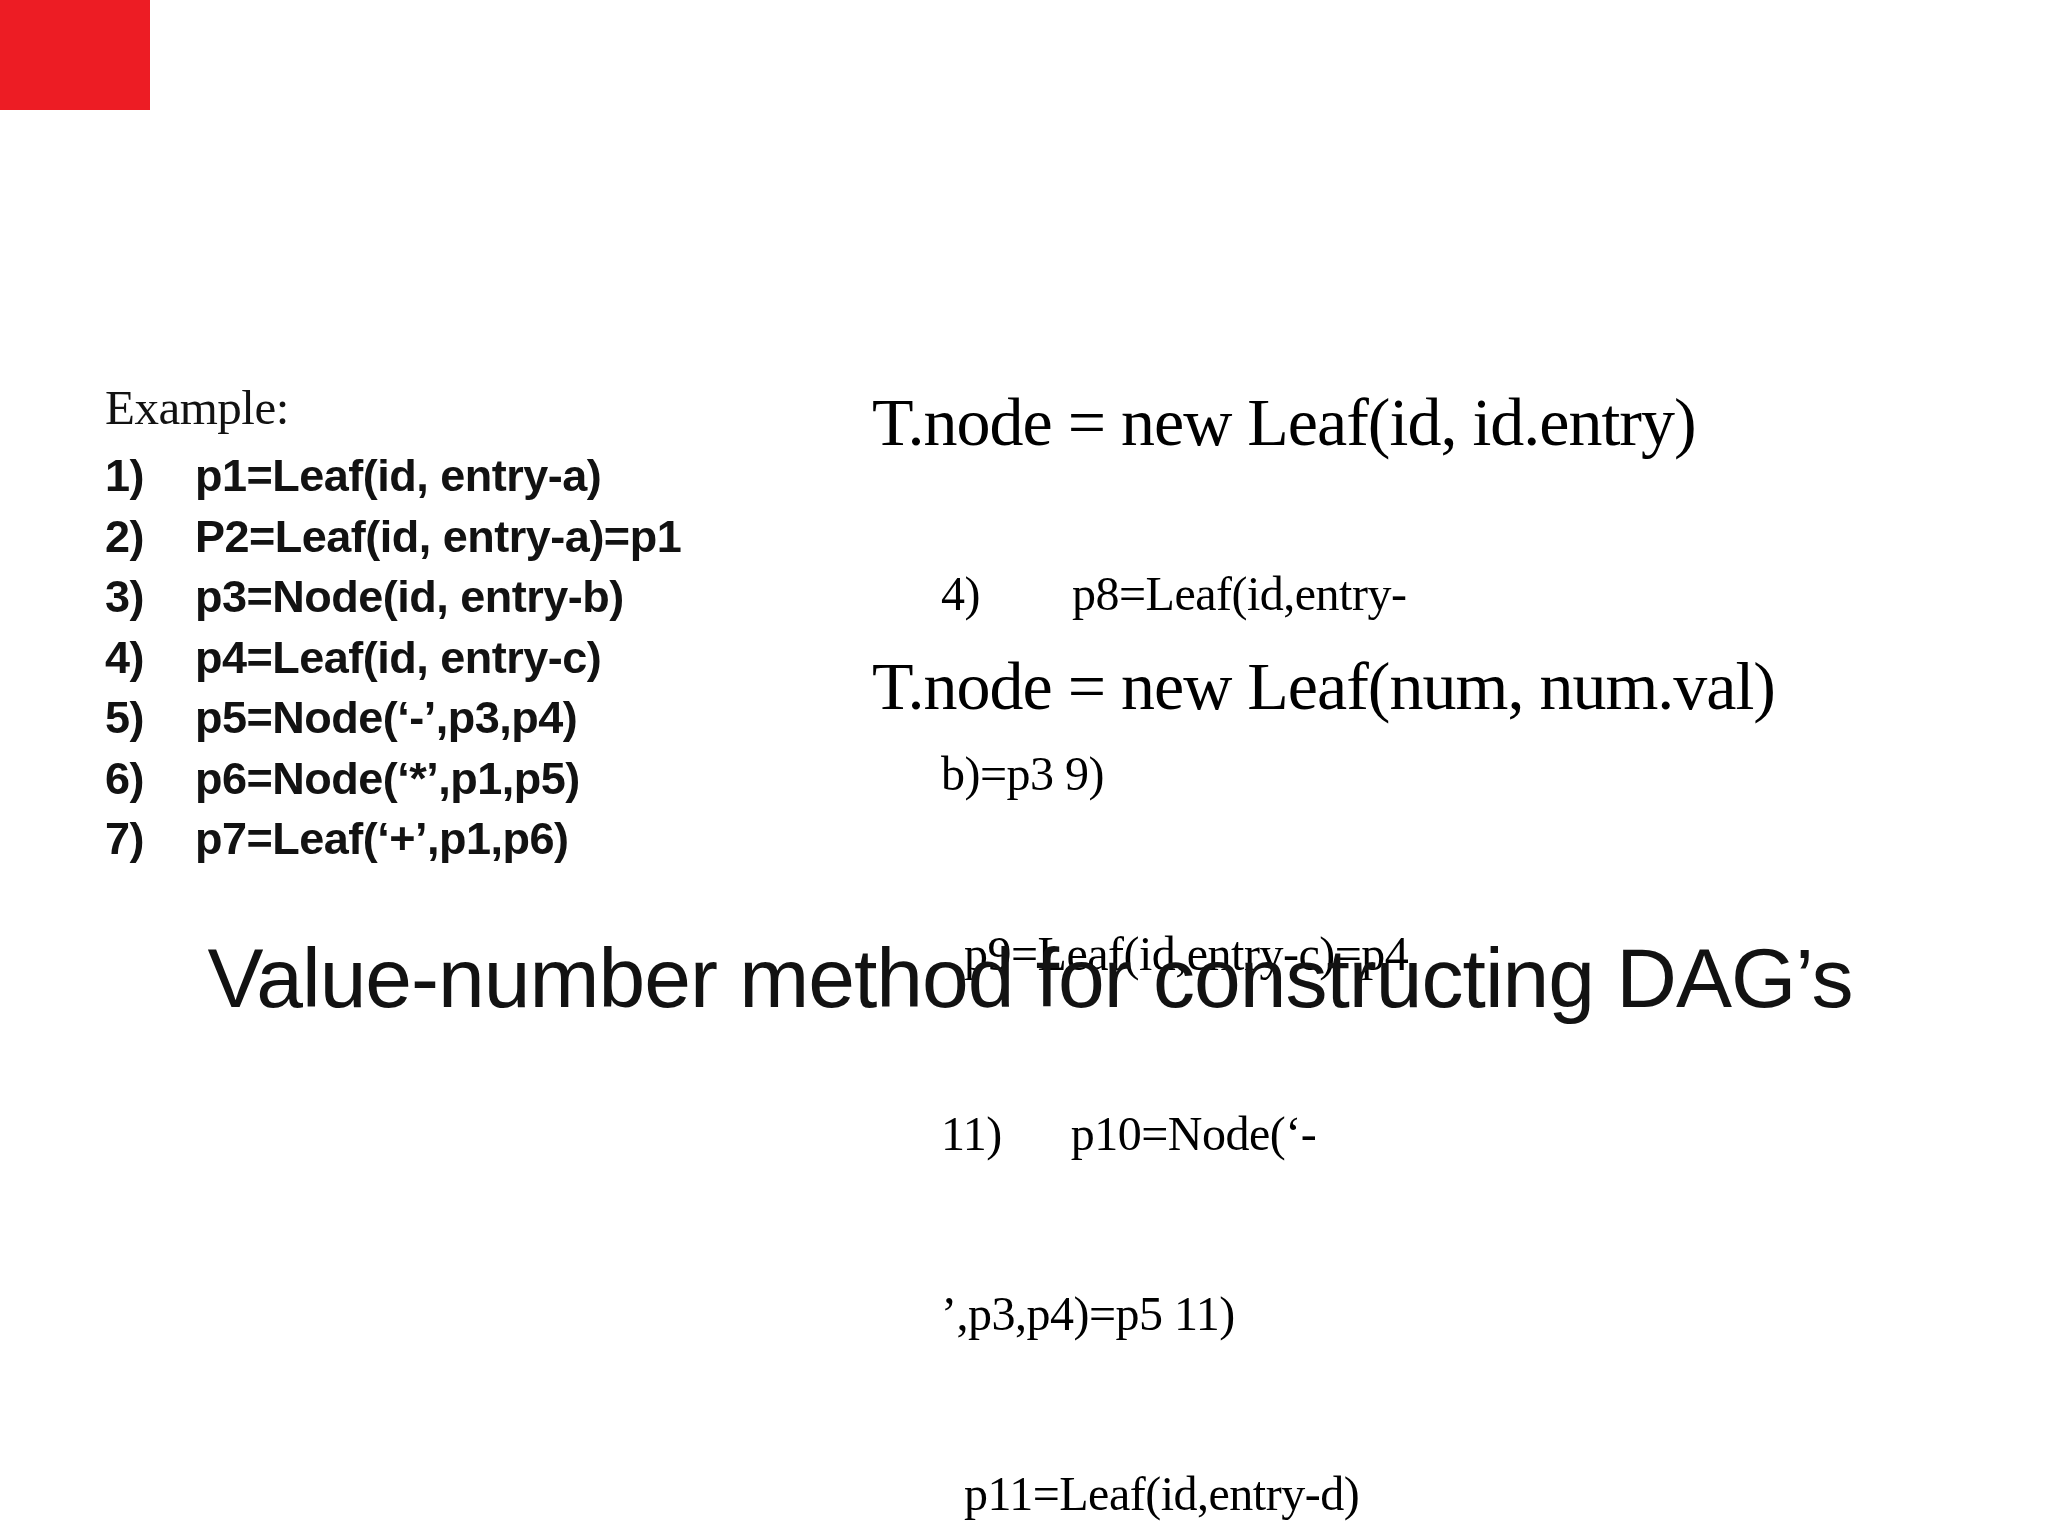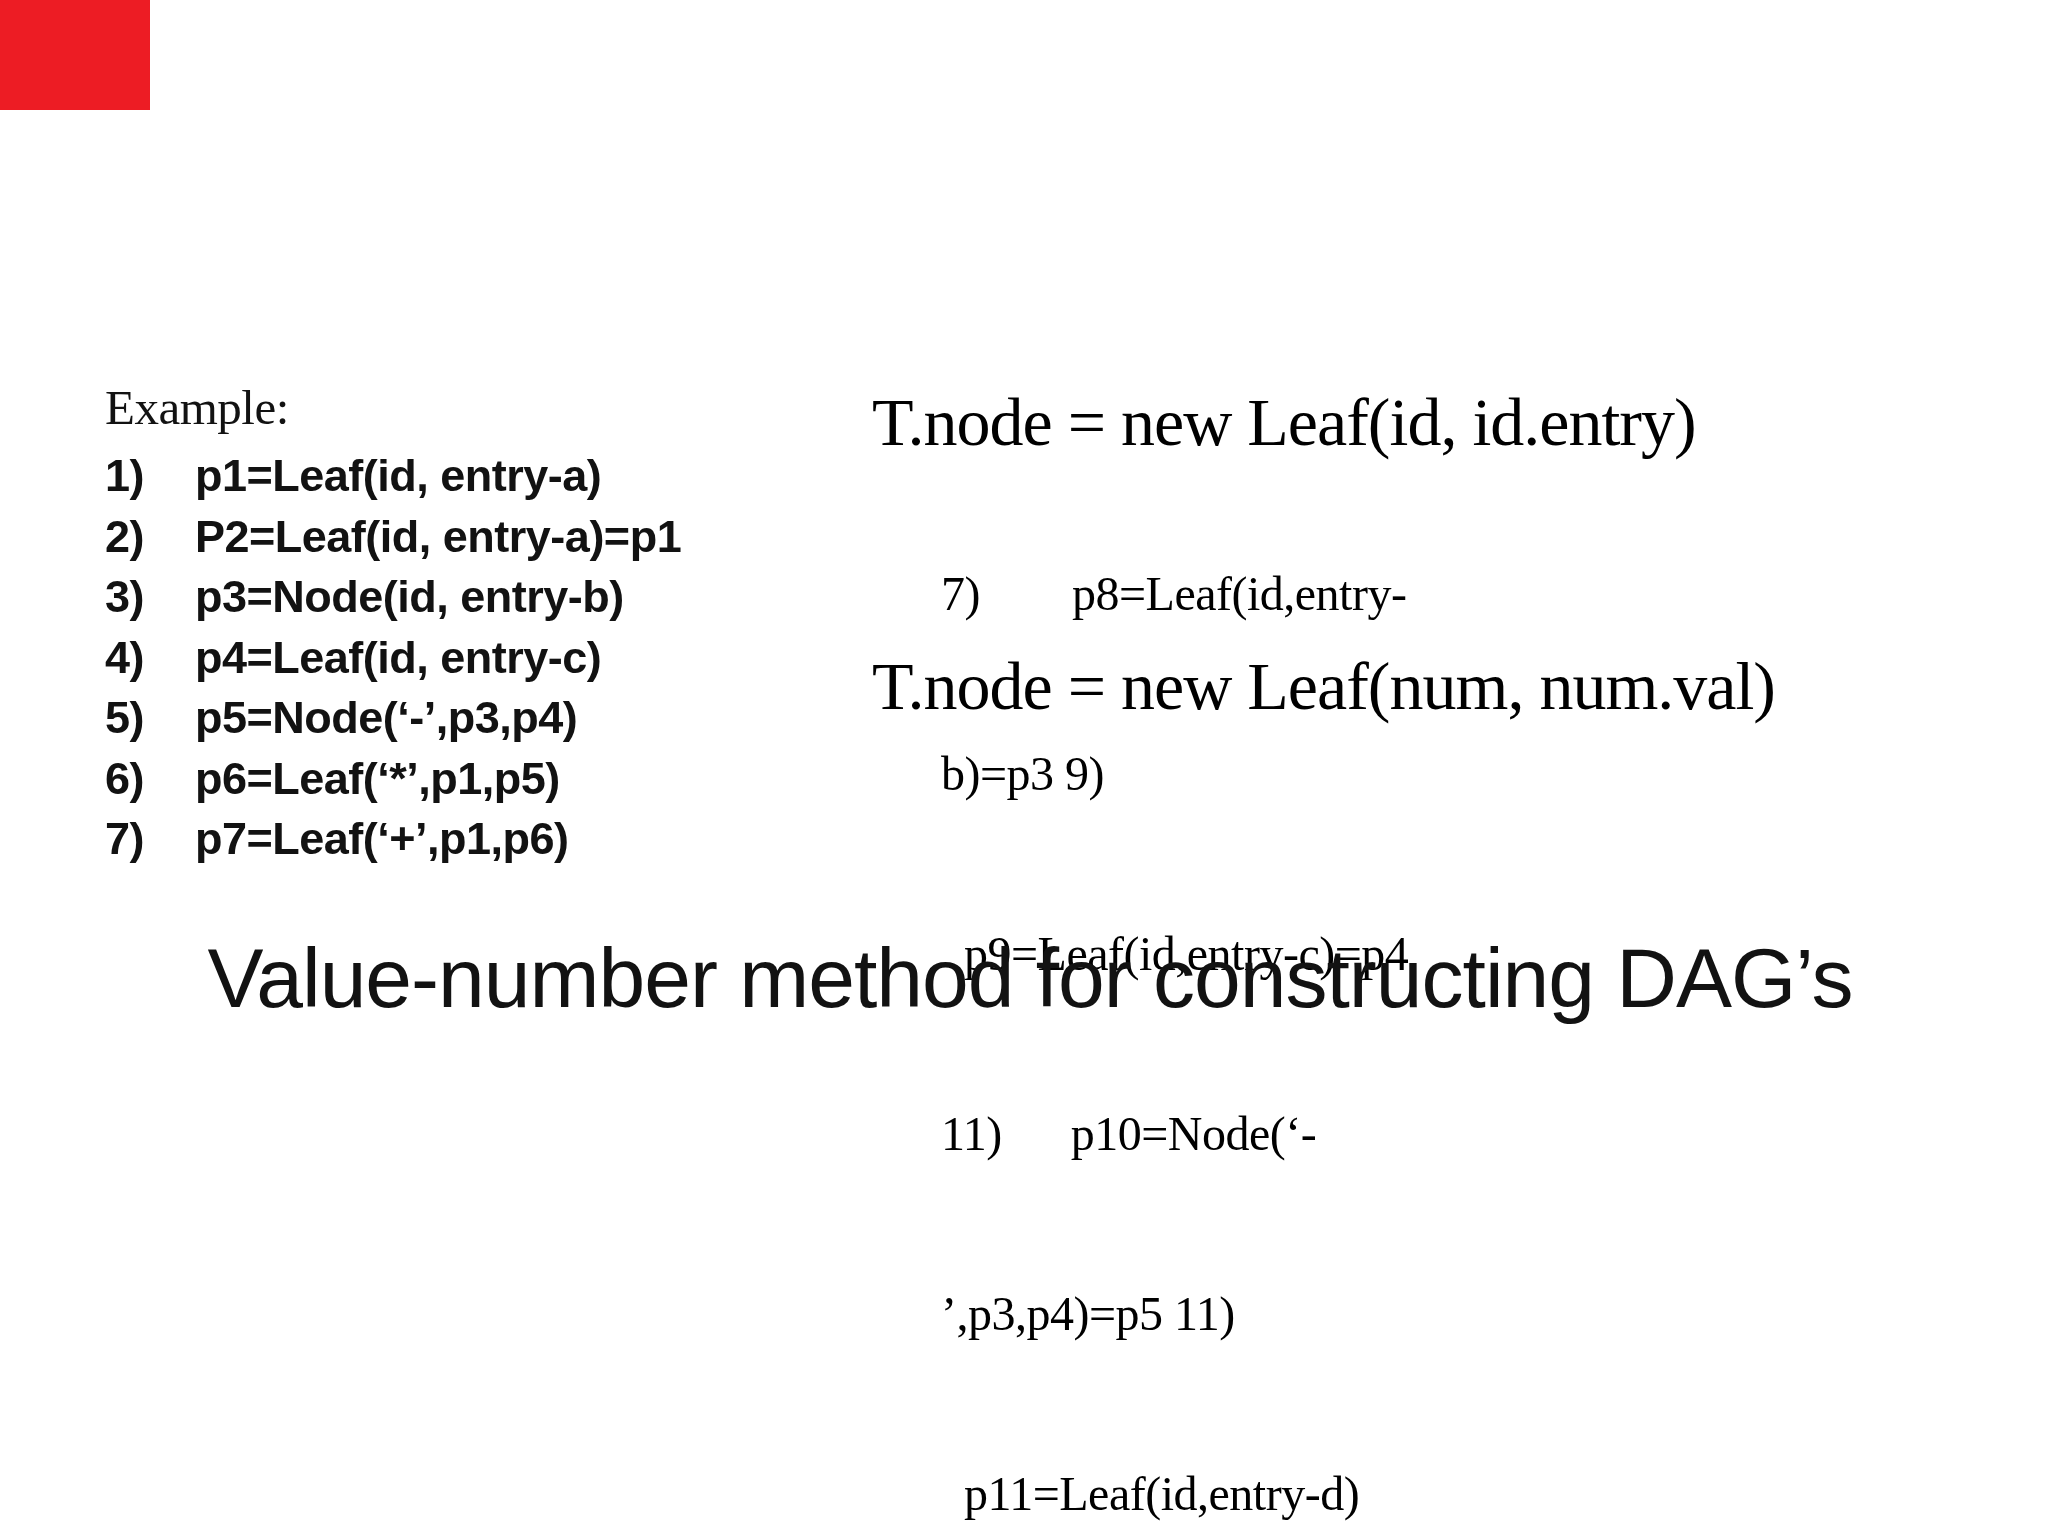--- a/index.html
+++ b/index.html
@@ -85,26 +85,26 @@
   </div>
 
   <div class="example">Example:</div>
 
   <div class="left-list">
     <div class="row"><span class="num">1)</span><span class="txt">p1=Leaf(id, entry-a)</span></div>
     <div class="row"><span class="num">2)</span><span class="txt">P2=Leaf(id, entry-a)=p1</span></div>
     <div class="row"><span class="num">3)</span><span class="txt">p3=Node(id, entry-b)</span></div>
     <div class="row"><span class="num">4)</span><span class="txt">p4=Leaf(id, entry-c)</span></div>
     <div class="row"><span class="num">5)</span><span class="txt">p5=Node(‘-’,p3,p4)</span></div>
-    <div class="row"><span class="num">6)</span><span class="txt">p6=Leaf(‘*’,p1,p5)</span></div>
+    <div class="row"><span class="num">6)</span><span class="txt">p6=Node(‘*’,p1,p5)</span></div>
     <div class="row"><span class="num">7)</span><span class="txt">p7=Leaf(‘+’,p1,p6)</span></div>
   </div>
 
   <div class="right-list">
-    <div>7)        p8=Leaf(id,entry-</div>
+    <div>4)        p8=Leaf(id,entry-</div>
     <div>b)=p3 9)</div>
     <div>  p9=Leaf(id,entry-c)=p4</div>
     <div>11)      p10=Node(‘-</div>
     <div>’,p3,p4)=p5 11)</div>
     <div>  p11=Leaf(id,entry-d)</div>
     
     
   </div>
 
   <div class="title">Value-number method for constructing DAG’s</div>

